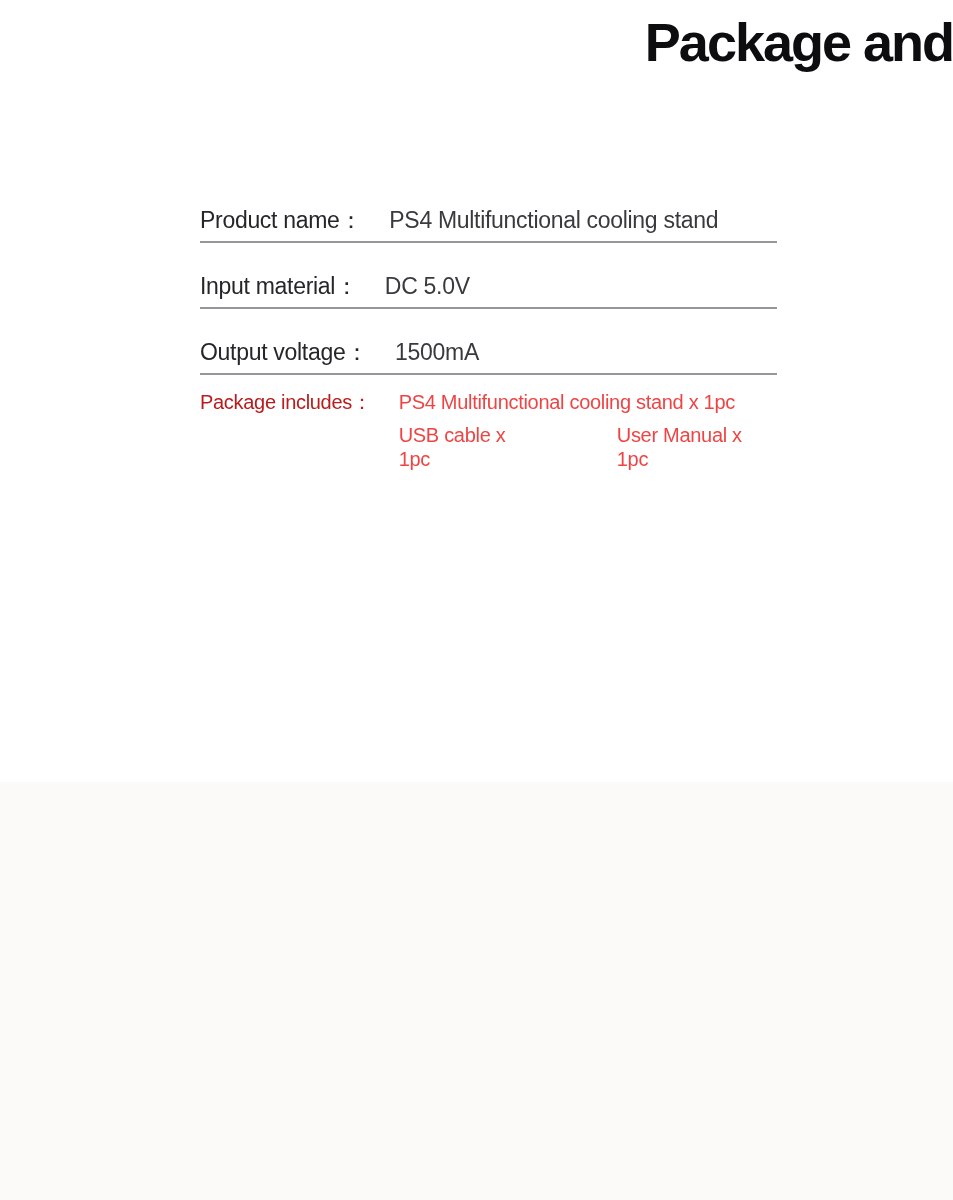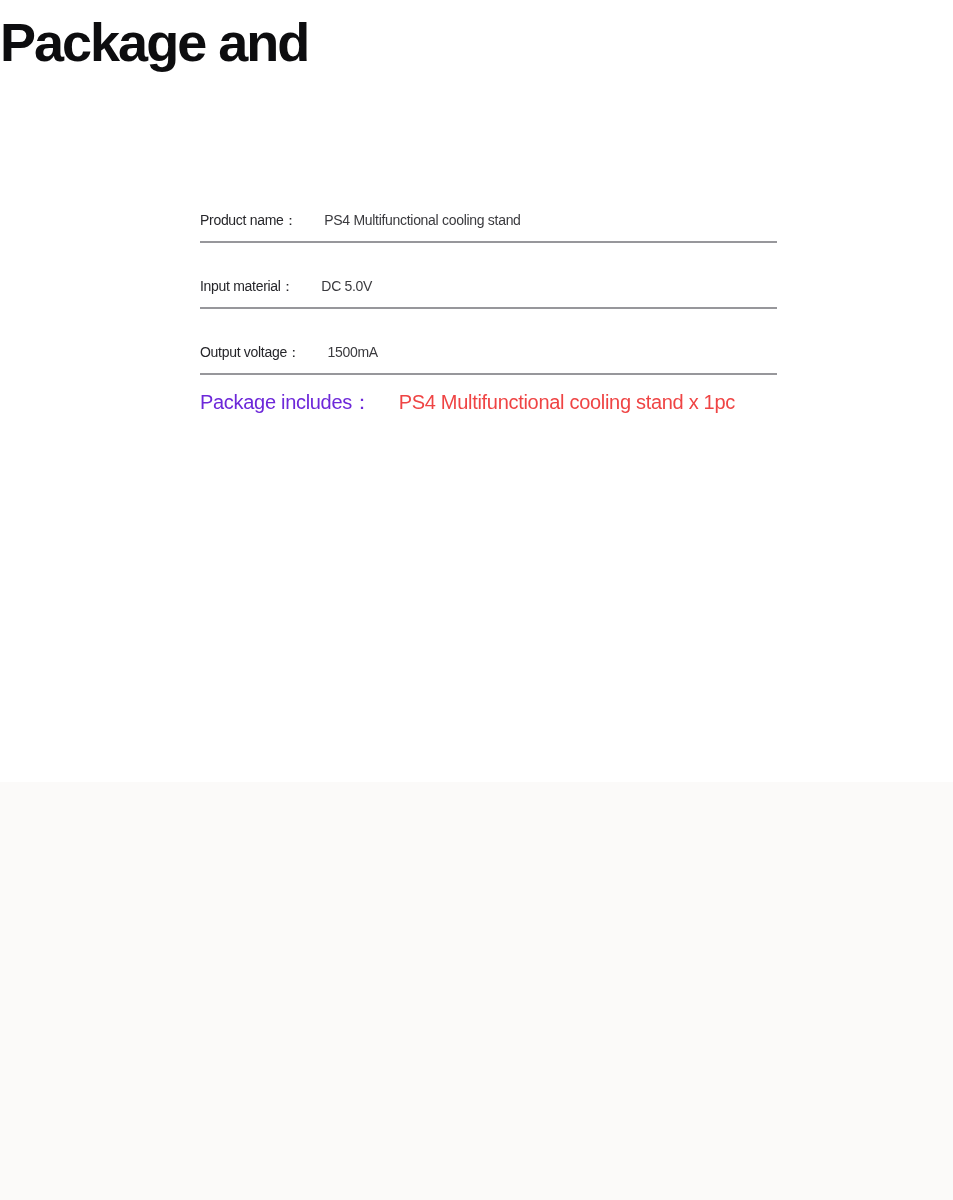--- a/index.html
+++ b/index.html
@@ -2,33 +2,33 @@
 <html><head>
 <meta charset="utf-8">
 <style>
   html,body{margin:0;padding:0;}
   body{
     width:953px;height:1200px;position:relative;overflow:hidden;
     background:#ffffff;font-family:"Liberation Sans",sans-serif;
   }
   
   .page-title{
-    position:absolute;top:14px;left:0;width:953px;text-align:left;
+    position:absolute;top:14px;left:0;width:953px;text-align:right;
     font-size:54px;font-weight:800;letter-spacing:-2px;line-height:1.04;color:#0d0d0f;
   }
   
   .specs{position:absolute;left:200px;top:194px;width:577px;}
   .spec-row{
     padding:31px 0 9px 0;border-bottom:2px solid #97979b;
-    font-size:14px;line-height:24px;letter-spacing:-0.3px;color:#26262a;
+    font-size:23px;line-height:24px;letter-spacing:-0.3px;color:#26262a;
   }
   .spec-row:first-child{padding-top:14px;}
   .spec-value{margin-left:27px;color:#3a3a3e;}
   .pkg-block{margin-top:15px;font-size:20px;line-height:24px;letter-spacing:-0.3px;display:flex;}
-  .pkg-label{color:#6d28d9;white-space:nowrap;text-align:right;}
+  .pkg-label{color:#b91c1c;white-space:nowrap;text-align:right;}
   .pkg-lines{margin-left:27px;color:#ef4444;}
   .pkg-line2{display:flex;gap:76px;margin-top:9px;}
   
   .photo-area{position:absolute;left:0;top:782px;width:953px;height:418px;background:#fbfaf9;}
 </style>
 </head>
 <body>
 
 <div class="page-title">
   <div>Package and</div>
@@ -41,20 +41,24 @@
   <div class="spec-row">
     <span>Input material：</span><span class="spec-value">DC 5.0V</span>
   </div>
   <div class="spec-row">
     <span>Output voltage：</span><span class="spec-value">1500mA</span>
   </div>
   <div class="pkg-block">
     <span class="pkg-label">Package includes：</span>
     <span class="pkg-lines">
       <span>PS4 Multifunctional cooling stand x 1pc</span>
+      <span class="pkg-line2">
+        <span>USB cable x 1pc</span>
+        <span>User Manual x 1pc</span>
+      </span>
     </span>
   </div>
 </div>
 
 <div class="photo-area">
 
   
   
 
   

